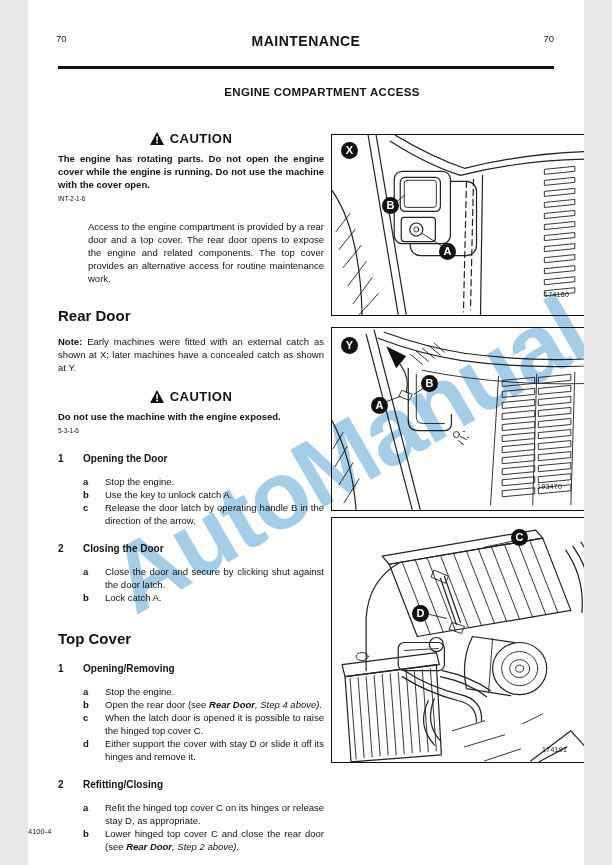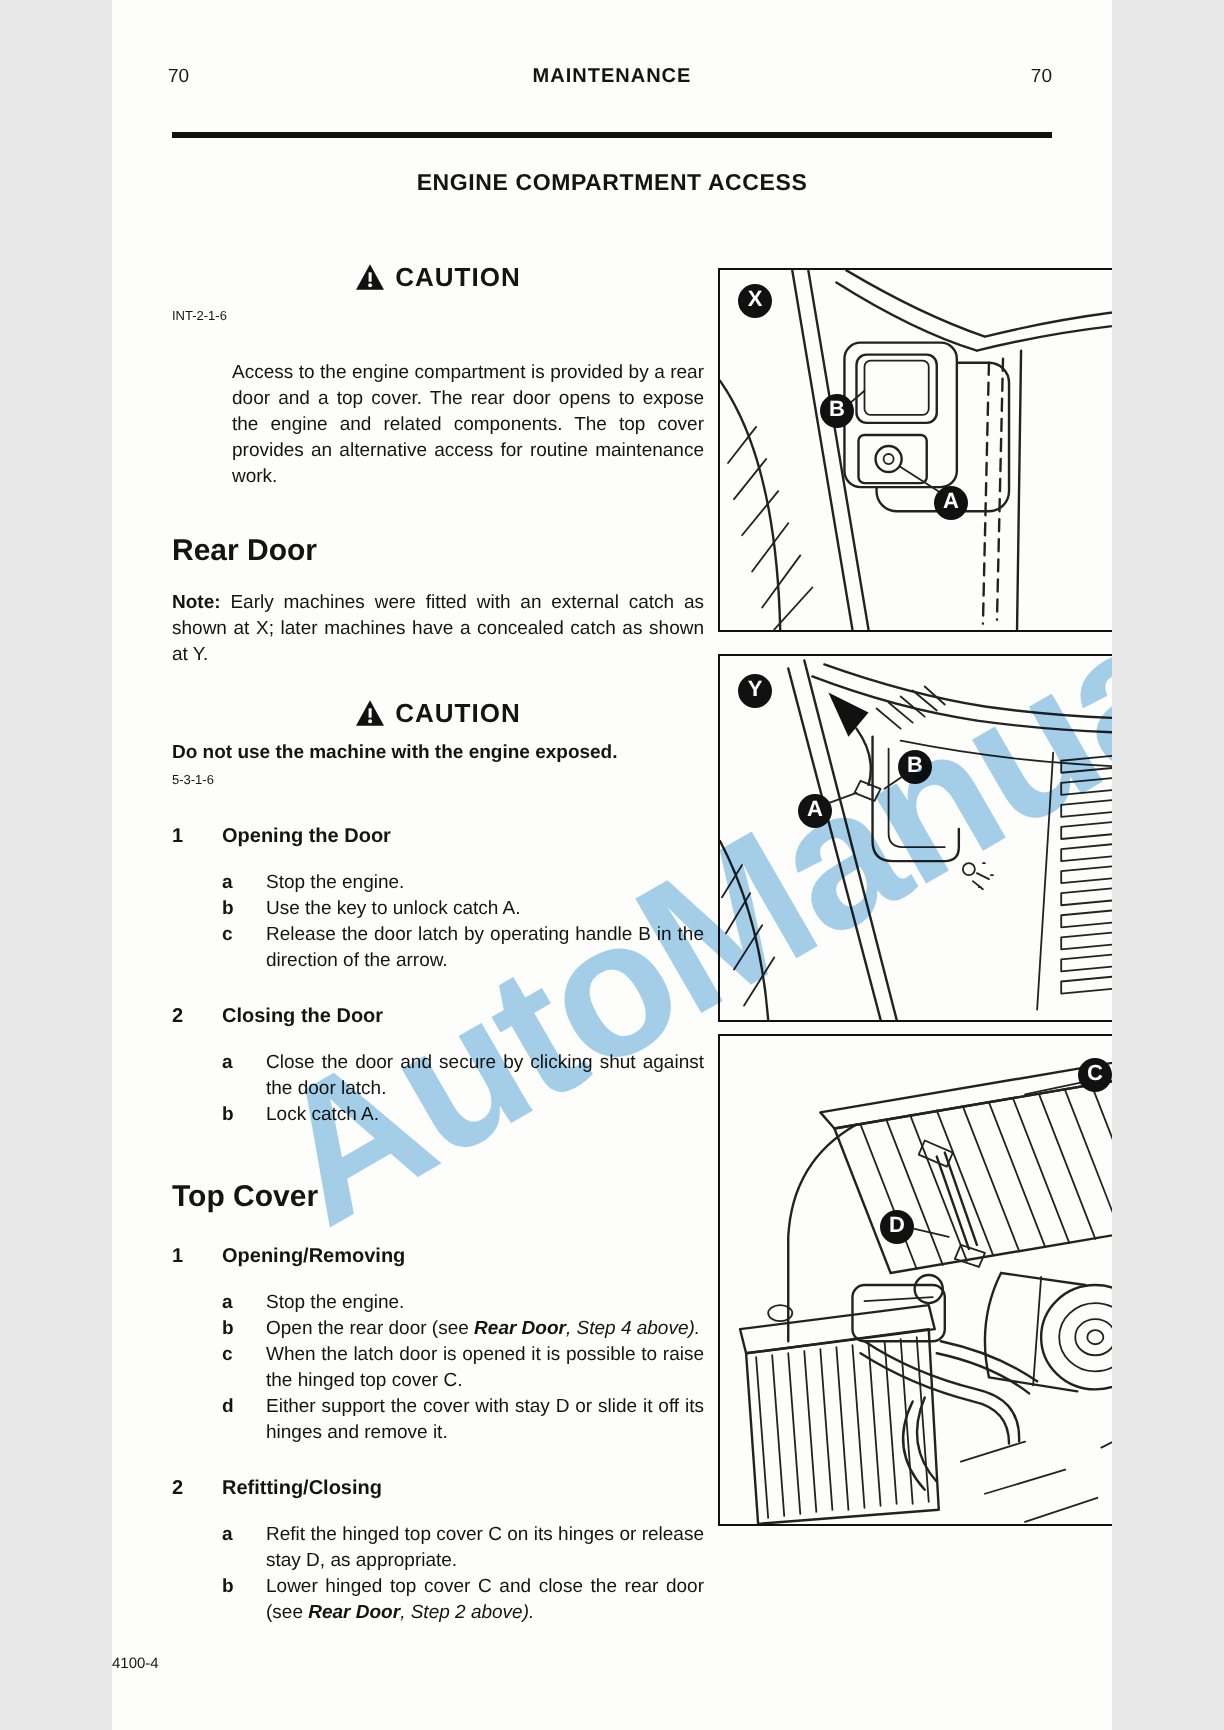--- a/index.html
+++ b/index.html
@@ -1,28 +1,28 @@
 <!DOCTYPE html>
 <html><head>
 <meta charset="utf-8">
 <style>
   html,body{margin:0;padding:0;background:#e8e8e8;}
   .page{
-    position:relative;width:500px;height:865px;margin:0 auto;
+    position:relative;width:556px;height:865px;margin:0 auto;
     background:#fdfdfc;overflow:hidden;
     font-family:"Liberation Sans",sans-serif;color:#141414;
   }
   
   .pagenum{position:absolute;top:33px;font-size:9.5px;color:#1a1a1a;}
   .pagenum.left{left:28px;}
   .pagenum.right{right:30px;}
   .header-title{position:absolute;top:33px;left:0;width:100%;text-align:center;
-    font-size:10px;font-weight:bold;letter-spacing:.5px;}
+    font-size:14px;font-weight:bold;letter-spacing:.5px;}
   .header-rule{position:absolute;top:66px;left:30px;right:30px;height:3px;background:#111;}
-  .section-title{position:absolute;top:86px;left:0;width:100%;text-align:center;
+  .section-title{position:absolute;top:86px;left:16px;width:100%;text-align:center;
     font-size:11.5px;font-weight:bold;letter-spacing:.3px;}
   
   .leftcol{position:absolute;left:30px;top:130px;width:266px;font-size:9.5px;line-height:13px;}
   .caution-head{display:flex;align-items:center;justify-content:center;gap:6px;
     font-size:13px;font-weight:bold;letter-spacing:.5px;margin:2px 0 7px;}
   .caution-head svg{display:block;}
   .caution-text{font-weight:bold;text-align:justify;}
   .code{font-size:6.5px;margin-top:1px;}
   .para{text-align:justify;margin-top:15px;margin-left:30px;}
   h2.doc{font-size:15px;font-weight:bold;margin:22px 0 0;line-height:17px;}
@@ -70,20 +70,21 @@
     <div class="caution-head">
       <span>
         <svg width="14" height="13" viewBox="0 0 24 22">
           <path d="M12 0 L24 22 H0 Z" fill="#111"></path>
           <rect x="10.8" y="7" width="2.6" height="8" fill="#fff"></rect>
           <circle cx="12.1" cy="18" r="1.7" fill="#fff"></circle>
         </svg>
       </span>
       <span>CAUTION</span>
     </div>
+    <div class="caution-text">The engine has rotating parts. Do not open the engine cover while the engine is running. Do not use the machine with the cover open.</div>
     <div class="code">INT-2-1-6</div>
 
     <div class="para">Access to the engine compartment is provided by a rear door and a top cover. The rear door opens to expose the engine and related components. The top cover provides an alternative access for routine maintenance work.</div>
 
     <h2 class="doc">Rear Door</h2>
 
     <div class="note"><b>Note:</b> <span>Early machines were fitted with an external catch as shown at X; later machines have a concealed catch as shown at Y.</span></div>
 
     <div class="caution-head c2">
       <span>

